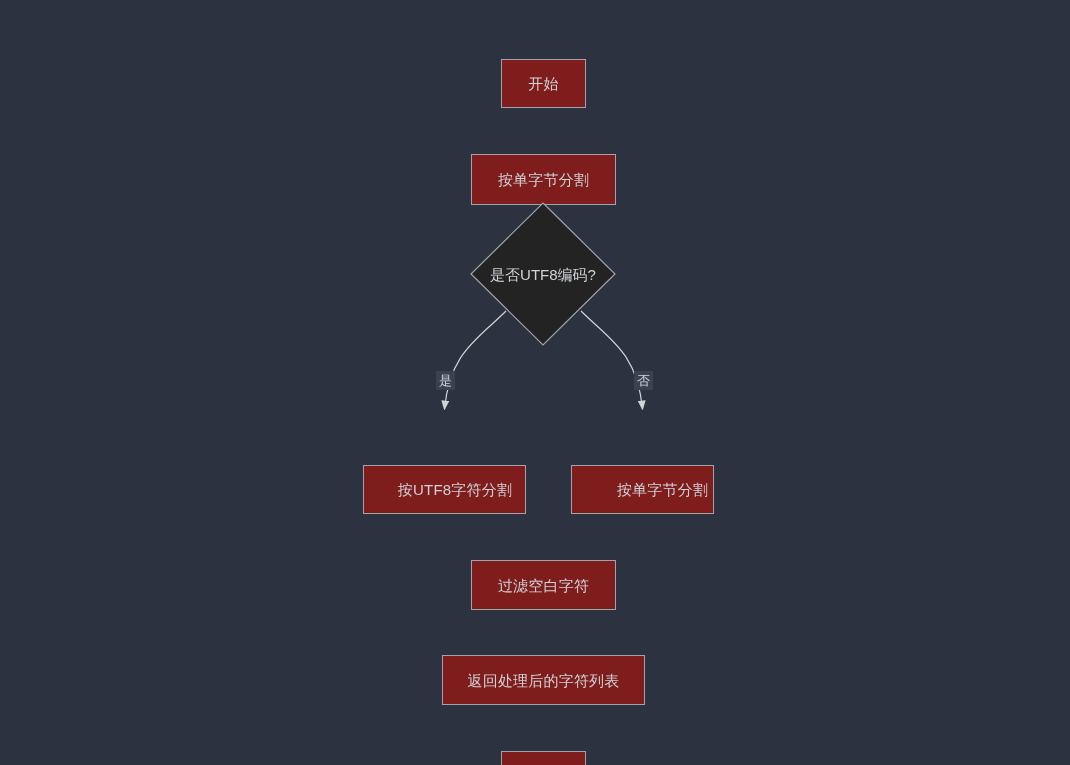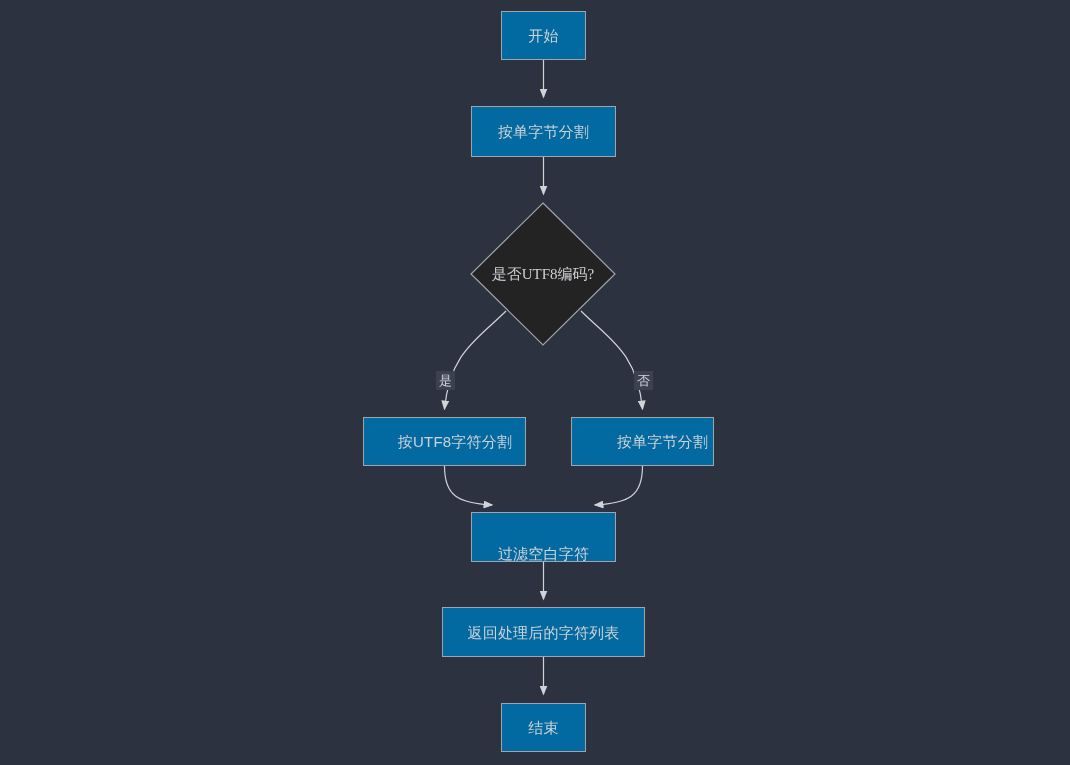--- a/index.html
+++ b/index.html
@@ -23,38 +23,38 @@
     position: absolute;
     left: 0;
     top: 0;
     width: 1070px;
     height: 765px;
     pointer-events: none;
   }
   .node {
     position: absolute;
     box-sizing: border-box;
-    background: #0369a1;
+    background: #7f1d1d;
     border: 1px solid #a0a4ab;
     color: #cfd2d6;
     display: flex;
     align-items: center;
     justify-content: center;
     font-size: 15px;
     line-height: 1;
     letter-spacing: 0.2px;
     white-space: nowrap;
+    margin-top: 48px;
   }
   .node-label {
     display: block;
     text-align: center;
   }
   .decision-wrap {
     position: absolute;
-    font-family: Liberation Serif, serif;
   }
   .decision-shape {
     position: absolute;
     left: 0;
     top: 0;
   }
   .decision-text {
     position: absolute;
     left: 0;
     top: 0;
@@ -123,21 +123,21 @@
   </div>
 
   <div class="node" style="left:363px; top:417px; width:163px; height:49px;padding-left:21px;">
     <span class="node-label">按UTF8字符分割</span>
   </div>
 
   <div class="node" style="left:571px; top:417px; width:143px; height:49px;padding-left:40px;">
     <span class="node-label">按单字节分割</span>
   </div>
 
-  <div class="node" style="left:471px; top:512px; width:145px; height:50px;align-items:flex-end;">
+  <div class="node" style="left:471px; top:512px; width:145px; height:50px;">
     <span class="node-label">过滤空白字符</span>
   </div>
 
   <div class="node" style="left:442px; top:607px; width:203px; height:50px;">
     <span class="node-label">返回处理后的字符列表</span>
   </div>
 
   <div class="node" style="left:501px; top:703px; width:85px; height:49px;">
     <span class="node-label">结束</span>
   </div>

